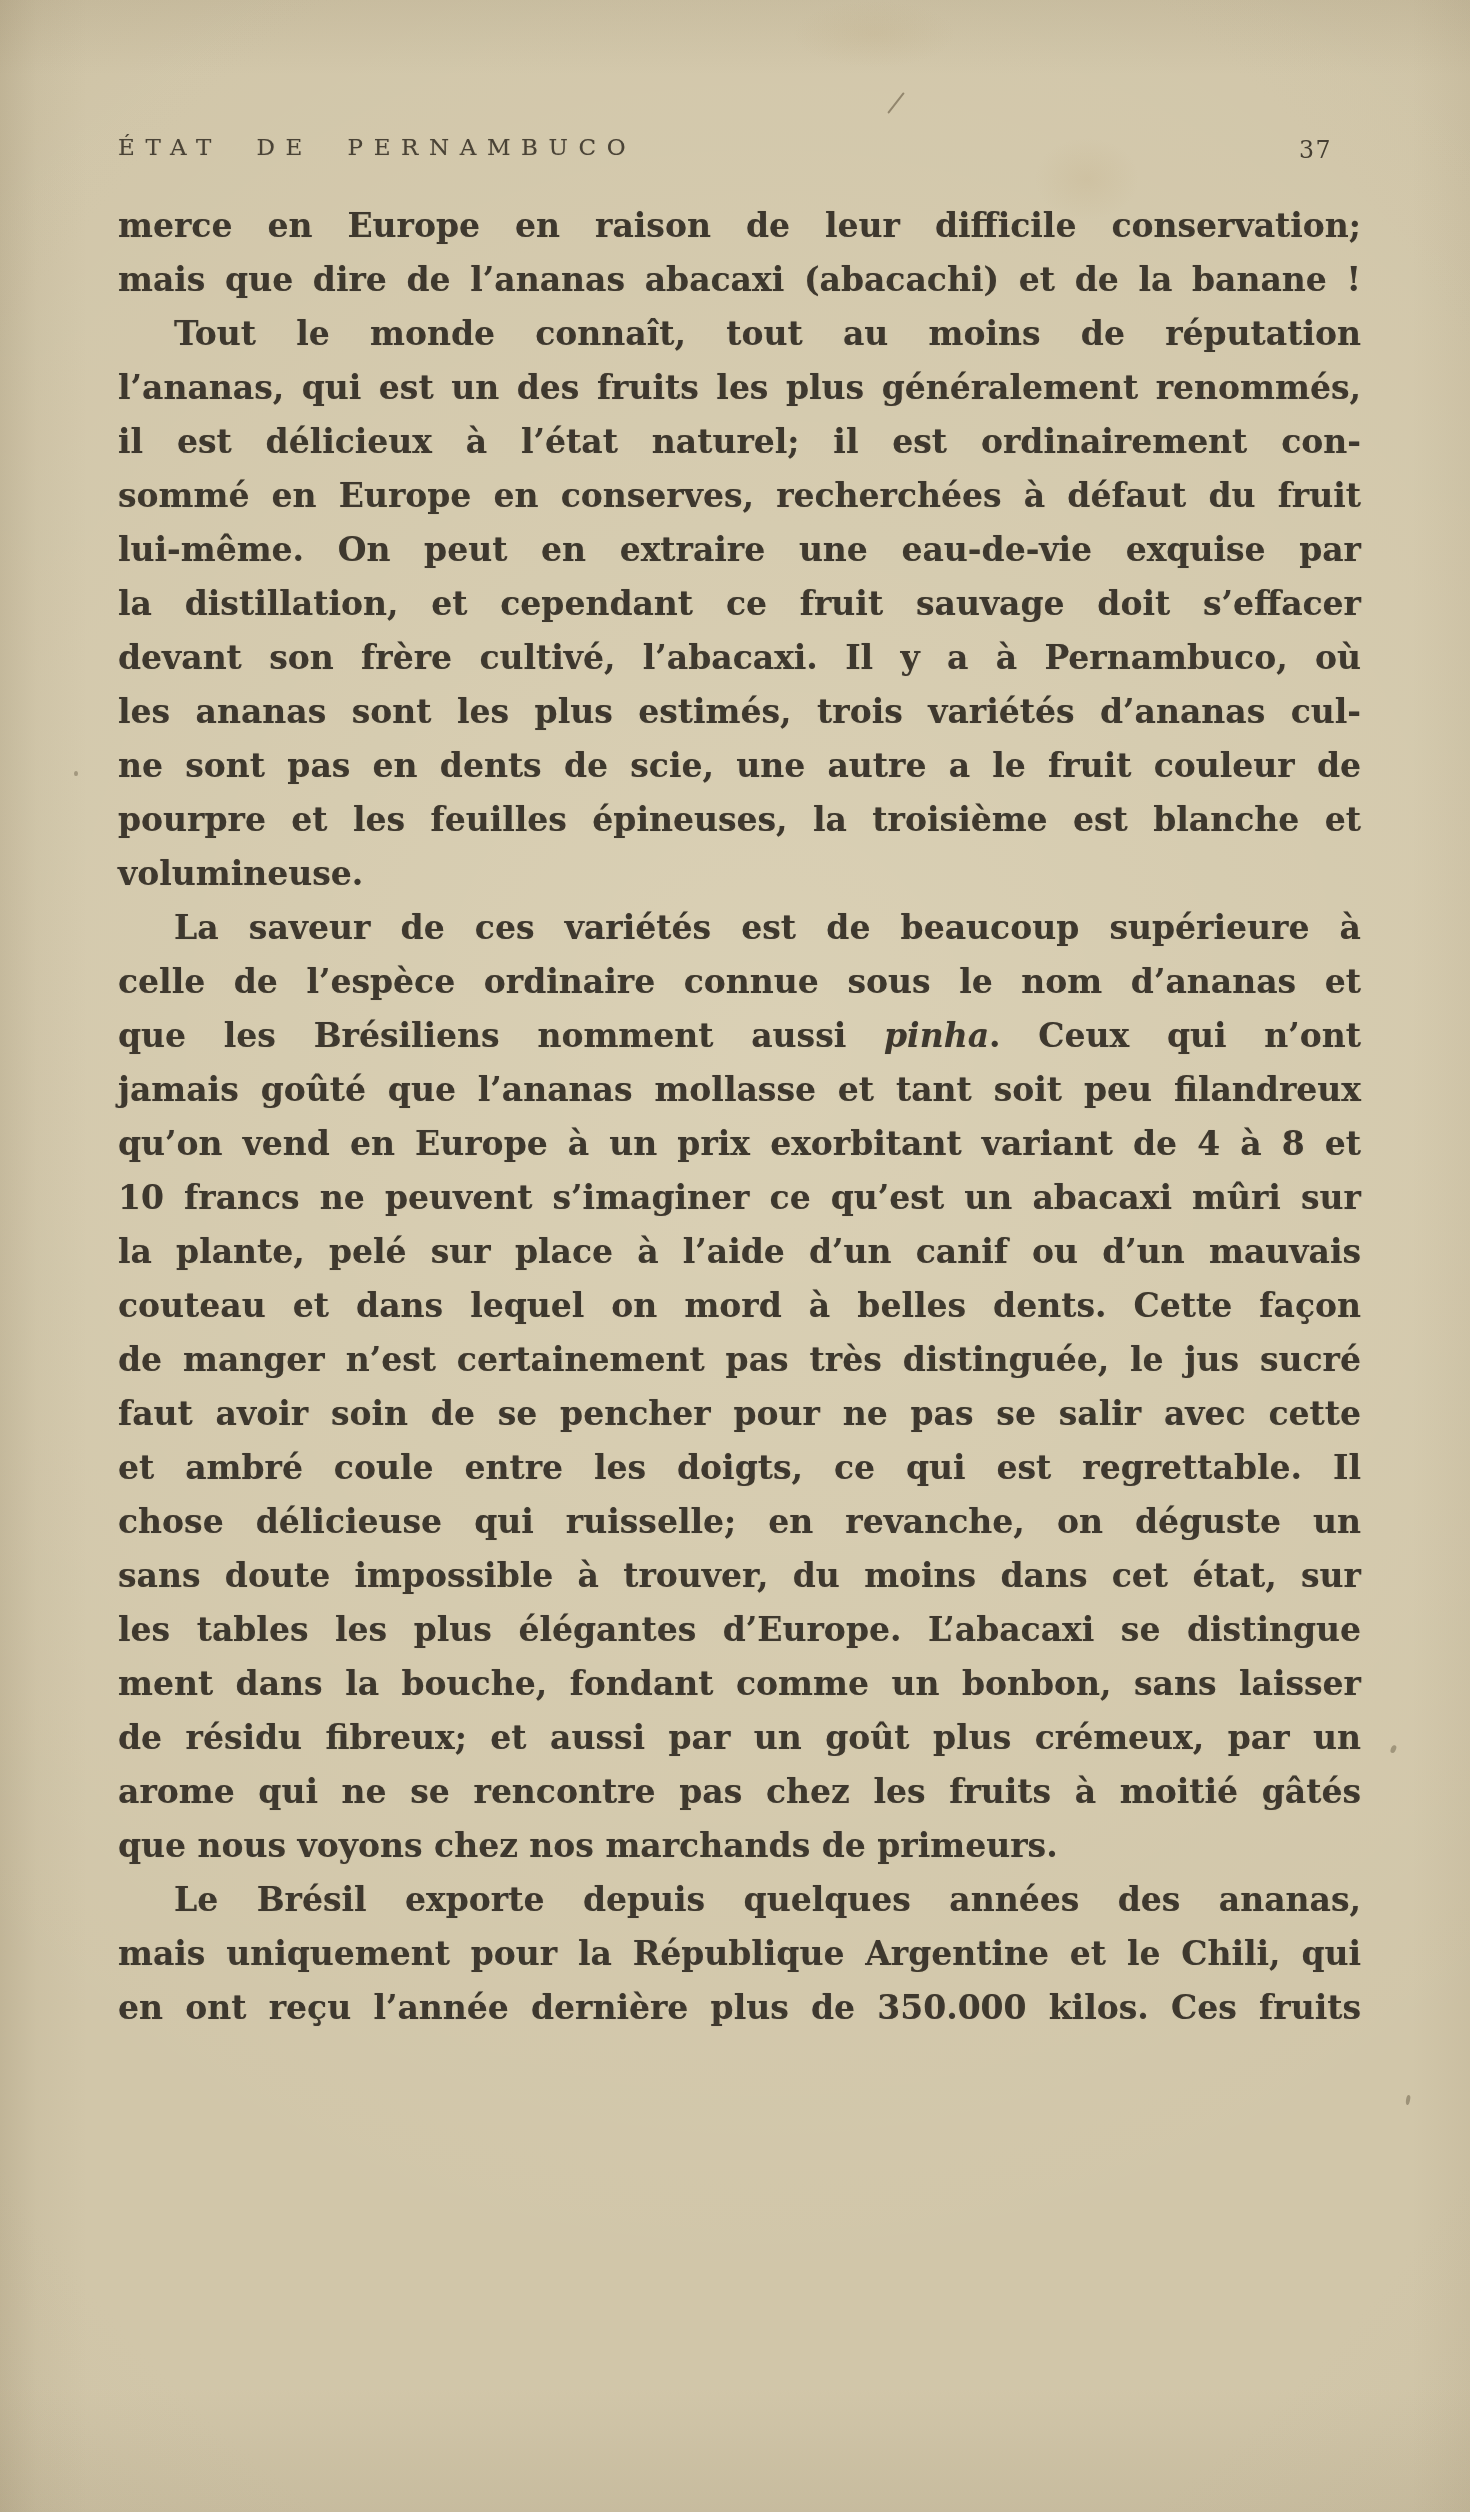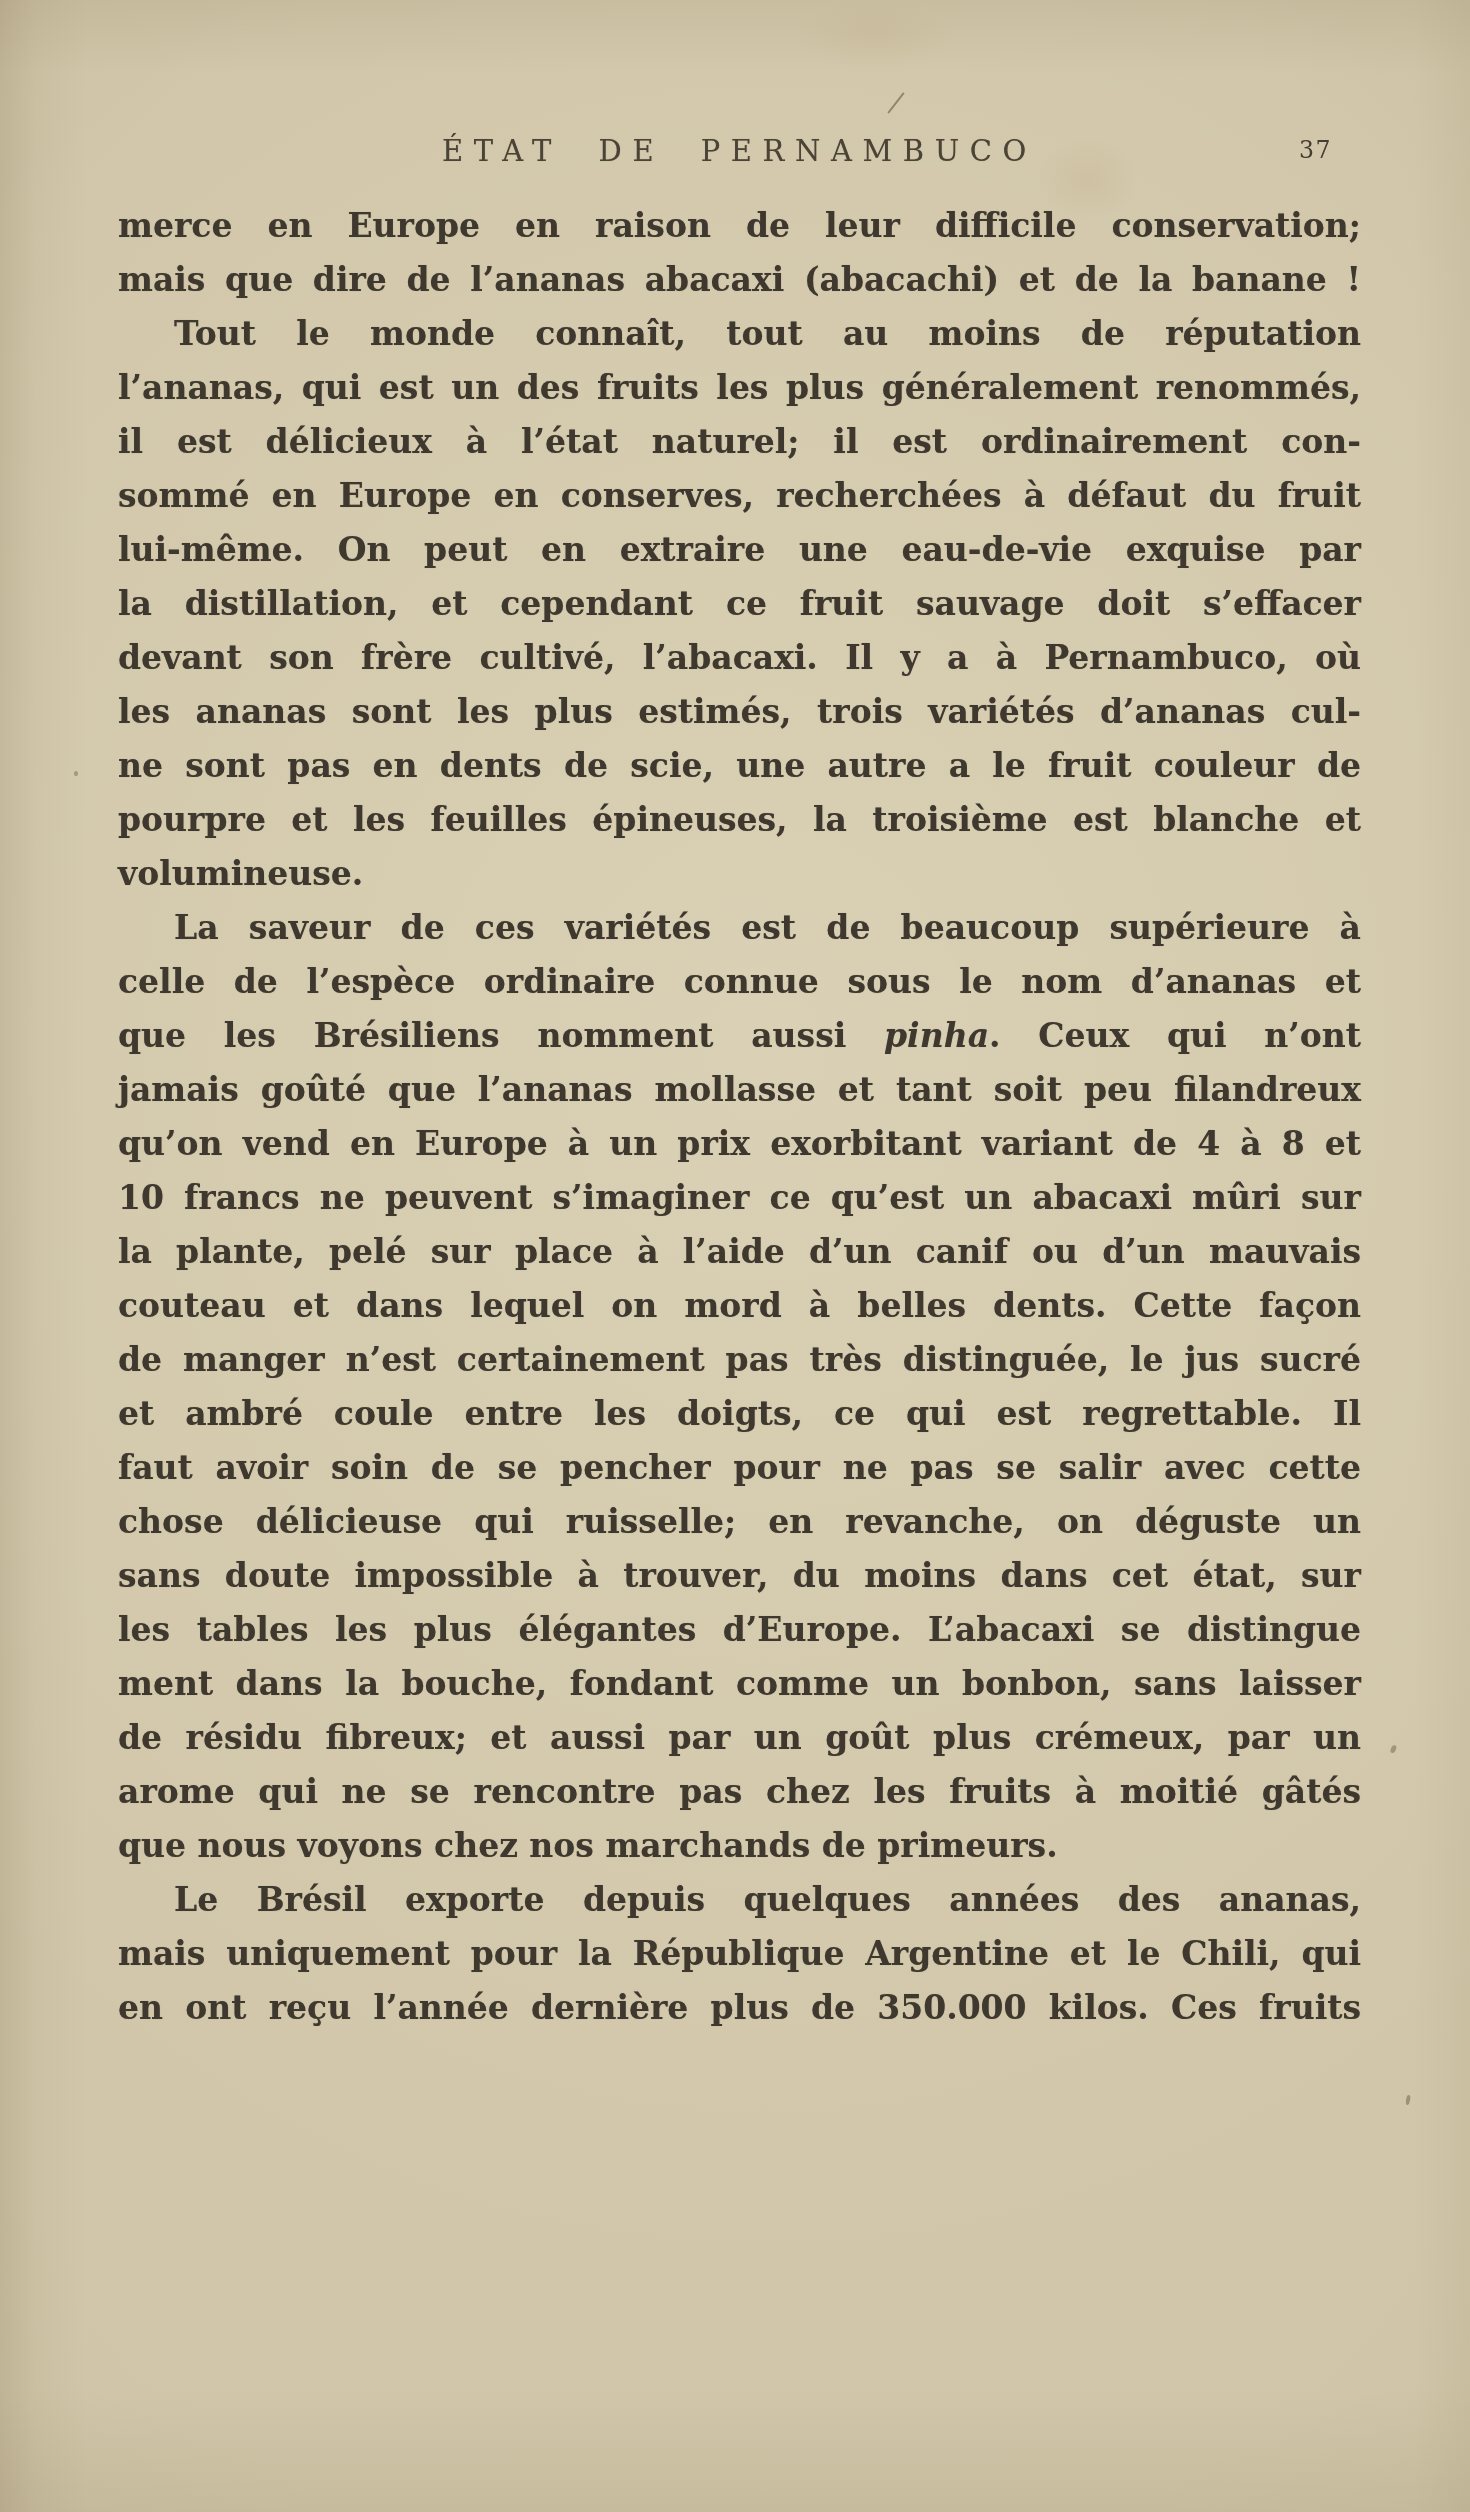--- a/index.html
+++ b/index.html
@@ -57,22 +57,21 @@
 
   .running-head {
     position: absolute;
     left: 118px;
     top: 134px;
     width: 1243px;
     height: 32px;
   }
   .running-title {
     display: block;
-    text-align: center;
-    font-size: 29px;
+    font-size: 23px;
     letter-spacing: 10.6px;
     word-spacing: 16.7px;
     color: #4a4336;
     text-shadow: 0 0 0.8px rgba(74,67,54,0.35);
   }
   .page-number {
     position: absolute;
     right: 29px;
     top: 1.5px;
     font-size: 23.6px;
@@ -134,22 +133,22 @@
       <div class="line para-end">volumineuse.</div>
       <div class="line indent">La saveur de ces variétés est de beaucoup supérieure à</div>
       <div class="line">celle de l’espèce ordinaire connue sous le nom d’ananas et</div>
       <div class="line"><span>que les Brésiliens nomment aussi </span><i>pinha</i><span>. Ceux qui n’ont</span></div>
       <div class="line">jamais goûté que l’ananas mollasse et tant soit peu filandreux</div>
       <div class="line">qu’on vend en Europe à un prix exorbitant variant de 4 à 8 et</div>
       <div class="line">10 francs ne peuvent s’imaginer ce qu’est un abacaxi mûri sur</div>
       <div class="line">la plante, pelé sur place à l’aide d’un canif ou d’un mauvais</div>
       <div class="line">couteau et dans lequel on mord à belles dents. Cette façon</div>
       <div class="line">de manger n’est certainement pas très distinguée, le jus sucré</div>
+      <div class="line">faut avoir soin de se pencher pour ne pas se salir avec cette</div>
       <div class="line">et ambré coule entre les doigts, ce qui est regrettable. Il</div>
-      <div class="line">faut avoir soin de se pencher pour ne pas se salir avec cette</div>
       <div class="line">chose délicieuse qui ruisselle; en revanche, on déguste un</div>
       <div class="line">sans doute impossible à trouver, du moins dans cet état, sur</div>
       <div class="line">les tables les plus élégantes d’Europe. L’abacaxi se distingue</div>
       <div class="line">ment dans la bouche, fondant comme un bonbon, sans laisser</div>
       <div class="line">de résidu fibreux; et aussi par un goût plus crémeux, par un</div>
       <div class="line">arome qui ne se rencontre pas chez les fruits à moitié gâtés</div>
       <div class="line para-end">que nous voyons chez nos marchands de primeurs.</div>
       <div class="line indent">Le Brésil exporte depuis quelques années des ananas,</div>
       <div class="line">mais uniquement pour la République Argentine et le Chili, qui</div>
       <div class="line">en ont reçu l’année dernière plus de 350.000 kilos. Ces fruits</div>

